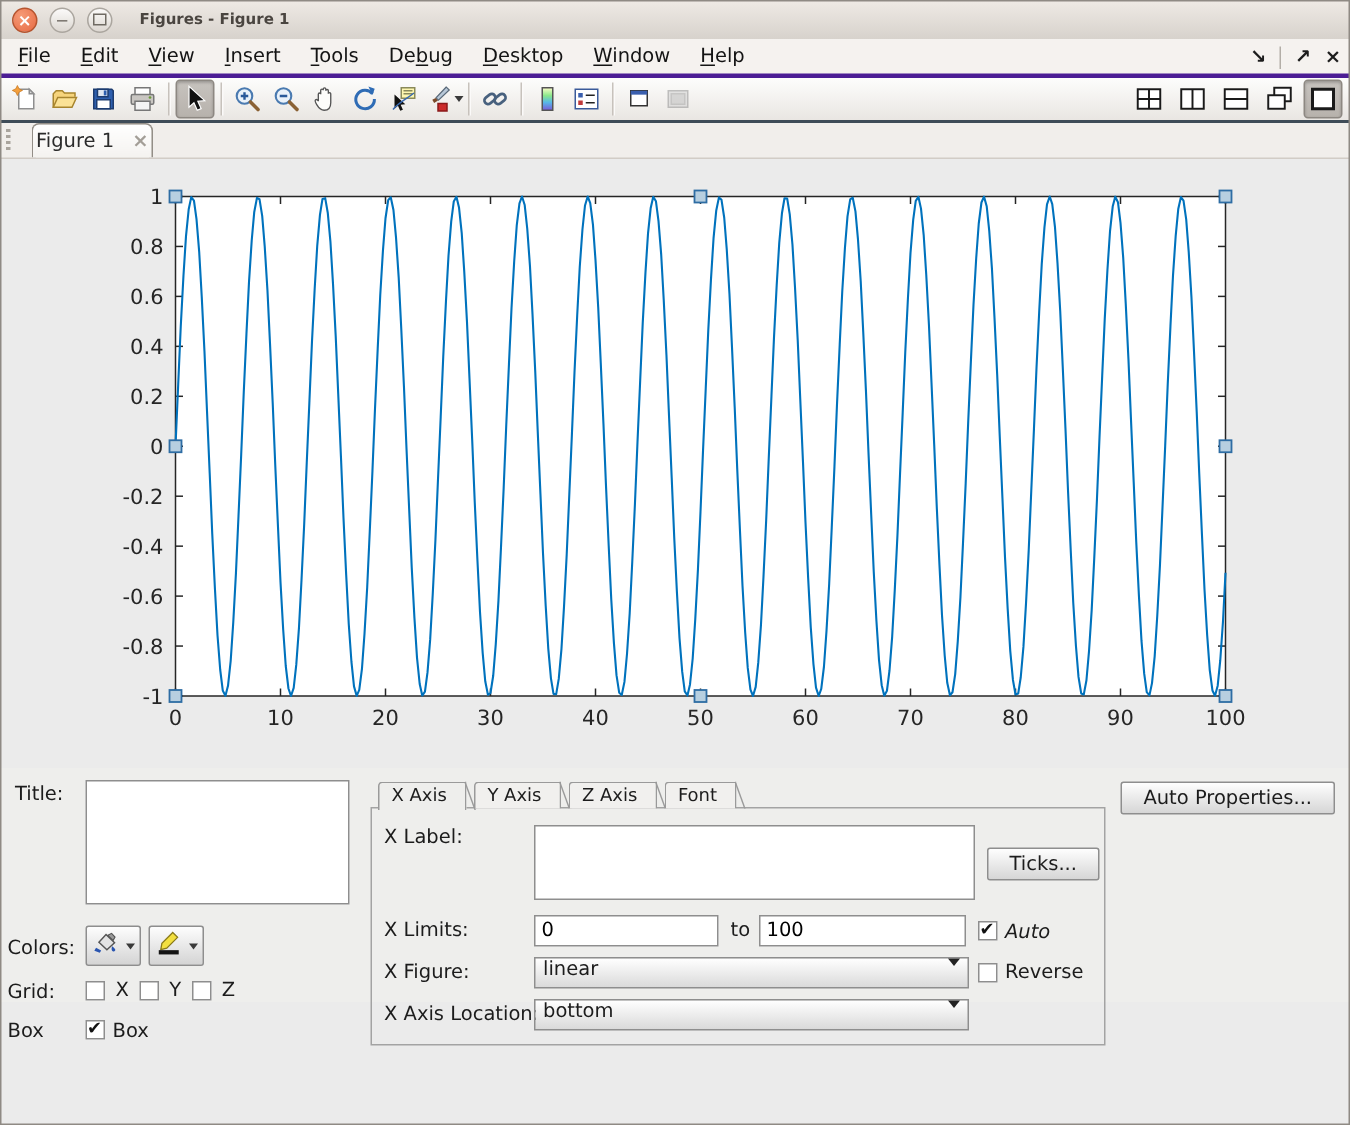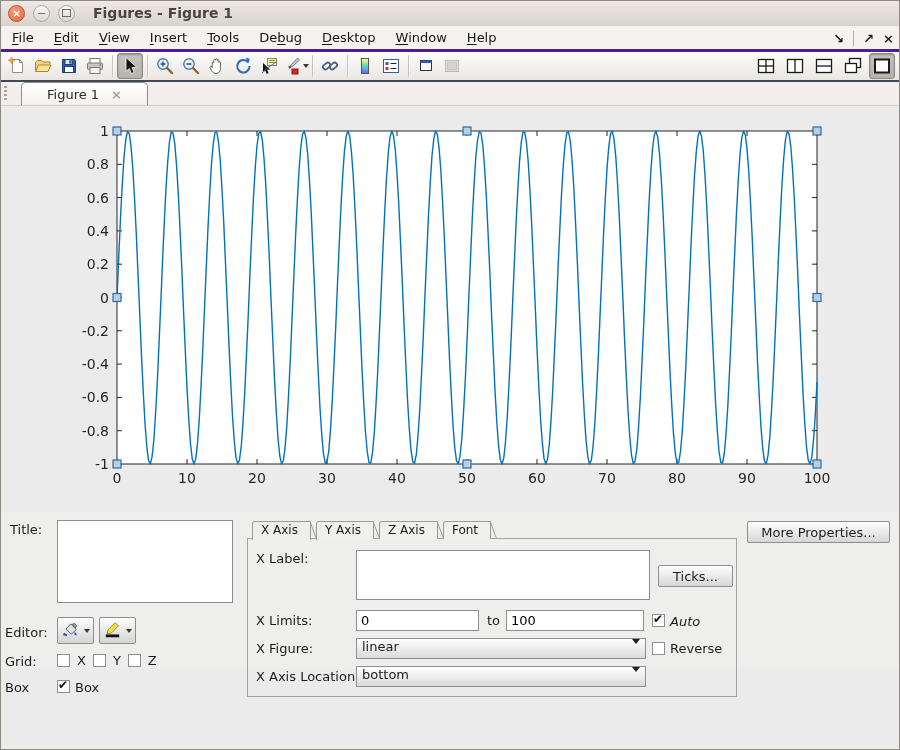--- a/index.html
+++ b/index.html
@@ -12,21 +12,21 @@
 
   
   #titlebar{position:absolute;left:0;top:0;width:900px;height:26px;
     background:linear-gradient(#efeae5,#d7d2cc);border-bottom:1px solid #aaa49d;
     display:flex;align-items:center;}
   .winbtn{width:17px;height:17px;border-radius:50%;margin-left:8px;
     display:flex;align-items:center;justify-content:center;font-size:11px;line-height:1;
     border:1px solid #aba69f;background:linear-gradient(#fbfaf9,#dcd7d1);color:#6f6a63;box-sizing:border-box;}
   .winbtn.close{background:radial-gradient(circle at 35% 30%,#f69a76,#e66a43);border-color:#b5542f;color:#fff;font-weight:bold;}
   .winbtn.max span{display:block;width:7px;height:6px;border:1px solid #6f6a63;}
-  #titlebar .title{margin-left:18px;font-weight:bold;font-size:14px;color:#4a4540;}
+  #titlebar .title{margin-left:18px;font-weight:bold;font-size:10px;color:#4a4540;}
 
   
   #menubar{position:absolute;left:0;top:26px;width:900px;height:26px;background:#f5f2ef;
     border-bottom:3px solid #4c1d95;display:flex;align-items:center;padding-left:2px;box-sizing:border-box;font-size:13px;color:#141414;}
   .menu-item{padding:0 10px;line-height:25px;cursor:default;}
   .menu-item .mn{text-decoration:underline;text-underline-offset:2px;}
   #menubar-right{position:absolute;right:6px;top:0;height:25px;display:flex;align-items:center;gap:9px;}
   .mb-ctl{font-size:13px;font-weight:bold;color:#1c1c1c;line-height:1;}
   .mb-sep{width:1px;height:15px;background:#b3aea7;}
 
@@ -43,21 +43,21 @@
   .caret-down{width:0;height:0;border-left:3.5px solid transparent;border-right:3.5px solid transparent;border-top:4px solid #3a3a3a;margin-left:2px;}
   #toolbar-right{margin-left:auto;margin-right:5px;display:flex;align-items:center;gap:3px;}
 
   
   #tabbar{position:absolute;left:0;top:82px;width:900px;height:24px;background:#f1eeeb;
     border-bottom:1px solid #d2ccc6;display:flex;align-items:flex-end;box-sizing:border-box;}
   .tab-grip{width:3px;height:15px;margin:0 6px 4px 4px;
     background:repeating-linear-gradient(#a9a49d 0 2px,transparent 2px 4px);}
   .tab{height:22px;margin-left:8px;background:linear-gradient(#ffffff,#f4f2ef);
     border:1px solid #938e87;border-bottom:none;border-radius:5px 5px 0 0;
-    display:flex;align-items:center;padding:0 25px;gap:12px;font-size:13px;color:#2b2b2b;}
+    display:flex;align-items:center;padding:0 2px;gap:12px;font-size:13px;color:#2b2b2b;}
   .tab-close{color:#a39e97;font-weight:bold;font-size:13px;line-height:1;}
 
   
   #figure-area{position:absolute;left:0;top:106px;width:900px;height:406px;background:#ebebeb;}
 
   
   #property-editor{position:absolute;left:0;top:512px;width:900px;height:238px;}
   #pe-header{height:21px;background:linear-gradient(#ffffff,#d8d8d8);
     border-top:1px solid #8f8f8f;border-bottom:1px solid #bcbcbc;
     font-weight:bold;font-size:12.5px;color:#1c1c1c;line-height:20px;padding-left:8px;position:relative;box-sizing:border-box;}
@@ -429,21 +429,21 @@
       <rect x="813" y="354" width="8" height="8" fill="#b7cfe0" stroke="#2e6da4" stroke-width="1.2"></rect>
     </svg>
 </div>
 
 <div id="property-editor">
   <div id="pe-body">
 
     <div class="pe-label" style="left:10px;top:10px;">Title:</div>
     <textarea class="textarea" style="left: 57px; top: 8px; width: 176px; height: 83px;" value=""></textarea>
 
-    <div class="pe-label" style="left:5px;top:113px;">Editor:</div>
+    <div class="pe-label" style="left:5px;top:113px;">Colors:</div>
     <div class="color-btn" style="left:57px;top:105px;">
       <span><svg width="19" height="19" viewBox="0 0 20 20">
             <path d="M5.2 9.6l5-5.4 6 5.8-5.4 5z" fill="#e3e3e3" stroke="#555" stroke-width="1"></path>
             <path d="M11.5 4.8l2.6-1.4 2.4 2.6-1.4 2.4z" fill="#9a9a9a" stroke="#555" stroke-width=".8"></path>
             <path d="M14.5 12.5c1.8 1.2 3.2 3 1.2 3.6-1.5.4-2-1.6-1.2-3.6z" fill="#2a55b0"></path>
             <path d="M3.2 13.5l3.6 2-1 1.6-3.8-1.4z" fill="#2a55b0"></path>
           </svg></span>
       <i class="caret-down"></i>
     </div>
     <div class="color-btn" style="left:99px;top:105px;">
@@ -501,17 +501,17 @@
       <span class="checkbox" style="left:404px;top:103px;"></span>
       <span class="cb-label" style="left:422px;top:102px;">Reverse</span>
 
       <div class="pe-label" style="left:8px;top:130px;">X Axis Location:</div>
       <div class="combo" style="left:108px;top:127px;width:290px;height:21px;">
         <span>bottom</span>
         <i class="caret-down"></i>
       </div>
     </div>
 
-    <div class="btn" style="left:747px;top:9px;width:143px;height:22px;">More Properties...</div>
+    <div class="btn" style="left:747px;top:9px;width:143px;height:22px;">Auto Properties...</div>
   </div>
 </div>
 
 <div id="frame"></div>
 
 </body></html>

